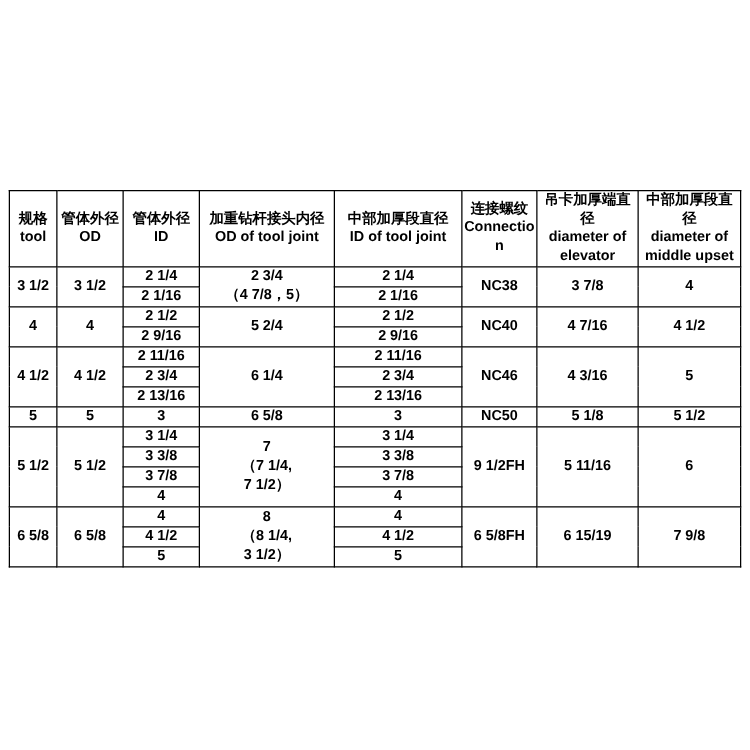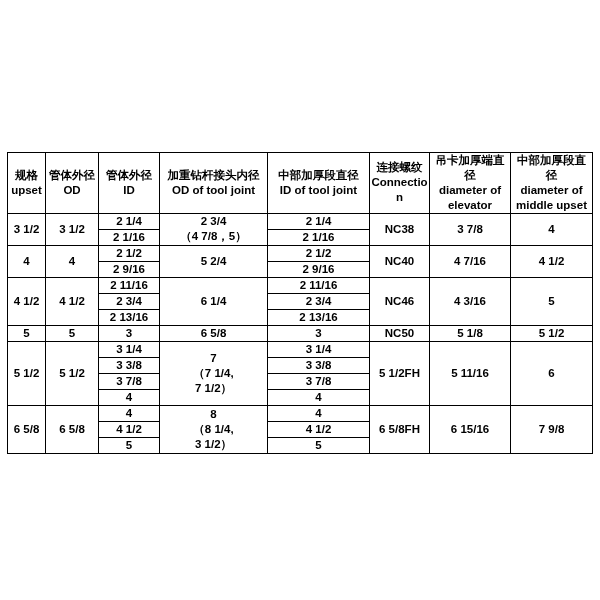--- a/index.html
+++ b/index.html
@@ -28,21 +28,21 @@
       <col style="width:108px">
         <col style="width:102px">
         <col style="width:60px">
       <col style="width:81px">
         <col style="width:82px">
     </colgroup>
     <thead>
       <tr>
         <th>
           <span class="hline">规格</span>
-          <span class="hline">upset</span>
+          <span class="hline">tool</span>
         </th>
         <th>
           <span class="hline">管体外径</span>
           <span class="hline">OD</span>
         </th>
         <th>
           <span class="hline">管体外径</span>
           <span class="hline">ID</span>
         </th>
         <th>
@@ -141,21 +141,21 @@
       <tr>
         <td rowspan="4">5 1/2</td>
         <td rowspan="4">5 1/2</td>
         <td>3 1/4</td>
         <td rowspan="4">
           <span class="hline">7</span>
           <span class="hline">（7 1/4,</span>
           <span class="hline">7 1/2）</span>
         </td>
         <td>3 1/4</td>
-        <td rowspan="4">5 1/2FH</td>
+        <td rowspan="4">9 1/2FH</td>
         <td rowspan="4">5 11/16</td>
         <td rowspan="4">6</td>
       </tr>
       <tr>
         <td>3 3/8</td>
         <td>3 3/8</td>
       </tr>
       <tr>
         <td>3 7/8</td>
         <td>3 7/8</td>
@@ -169,21 +169,21 @@
         <td rowspan="3">6 5/8</td>
         <td rowspan="3">6 5/8</td>
         <td>4</td>
         <td rowspan="3">
           <span class="hline">8</span>
           <span class="hline">（8 1/4,</span>
           <span class="hline">3 1/2）</span>
         </td>
         <td>4</td>
         <td rowspan="3">6 5/8FH</td>
-        <td rowspan="3">6 15/16</td>
+        <td rowspan="3">6 15/19</td>
         <td rowspan="3">7 9/8</td>
       </tr>
       <tr>
         <td>4 1/2</td>
         <td>4 1/2</td>
       </tr>
       <tr>
         <td>5</td>
         <td>5</td>
       </tr>

